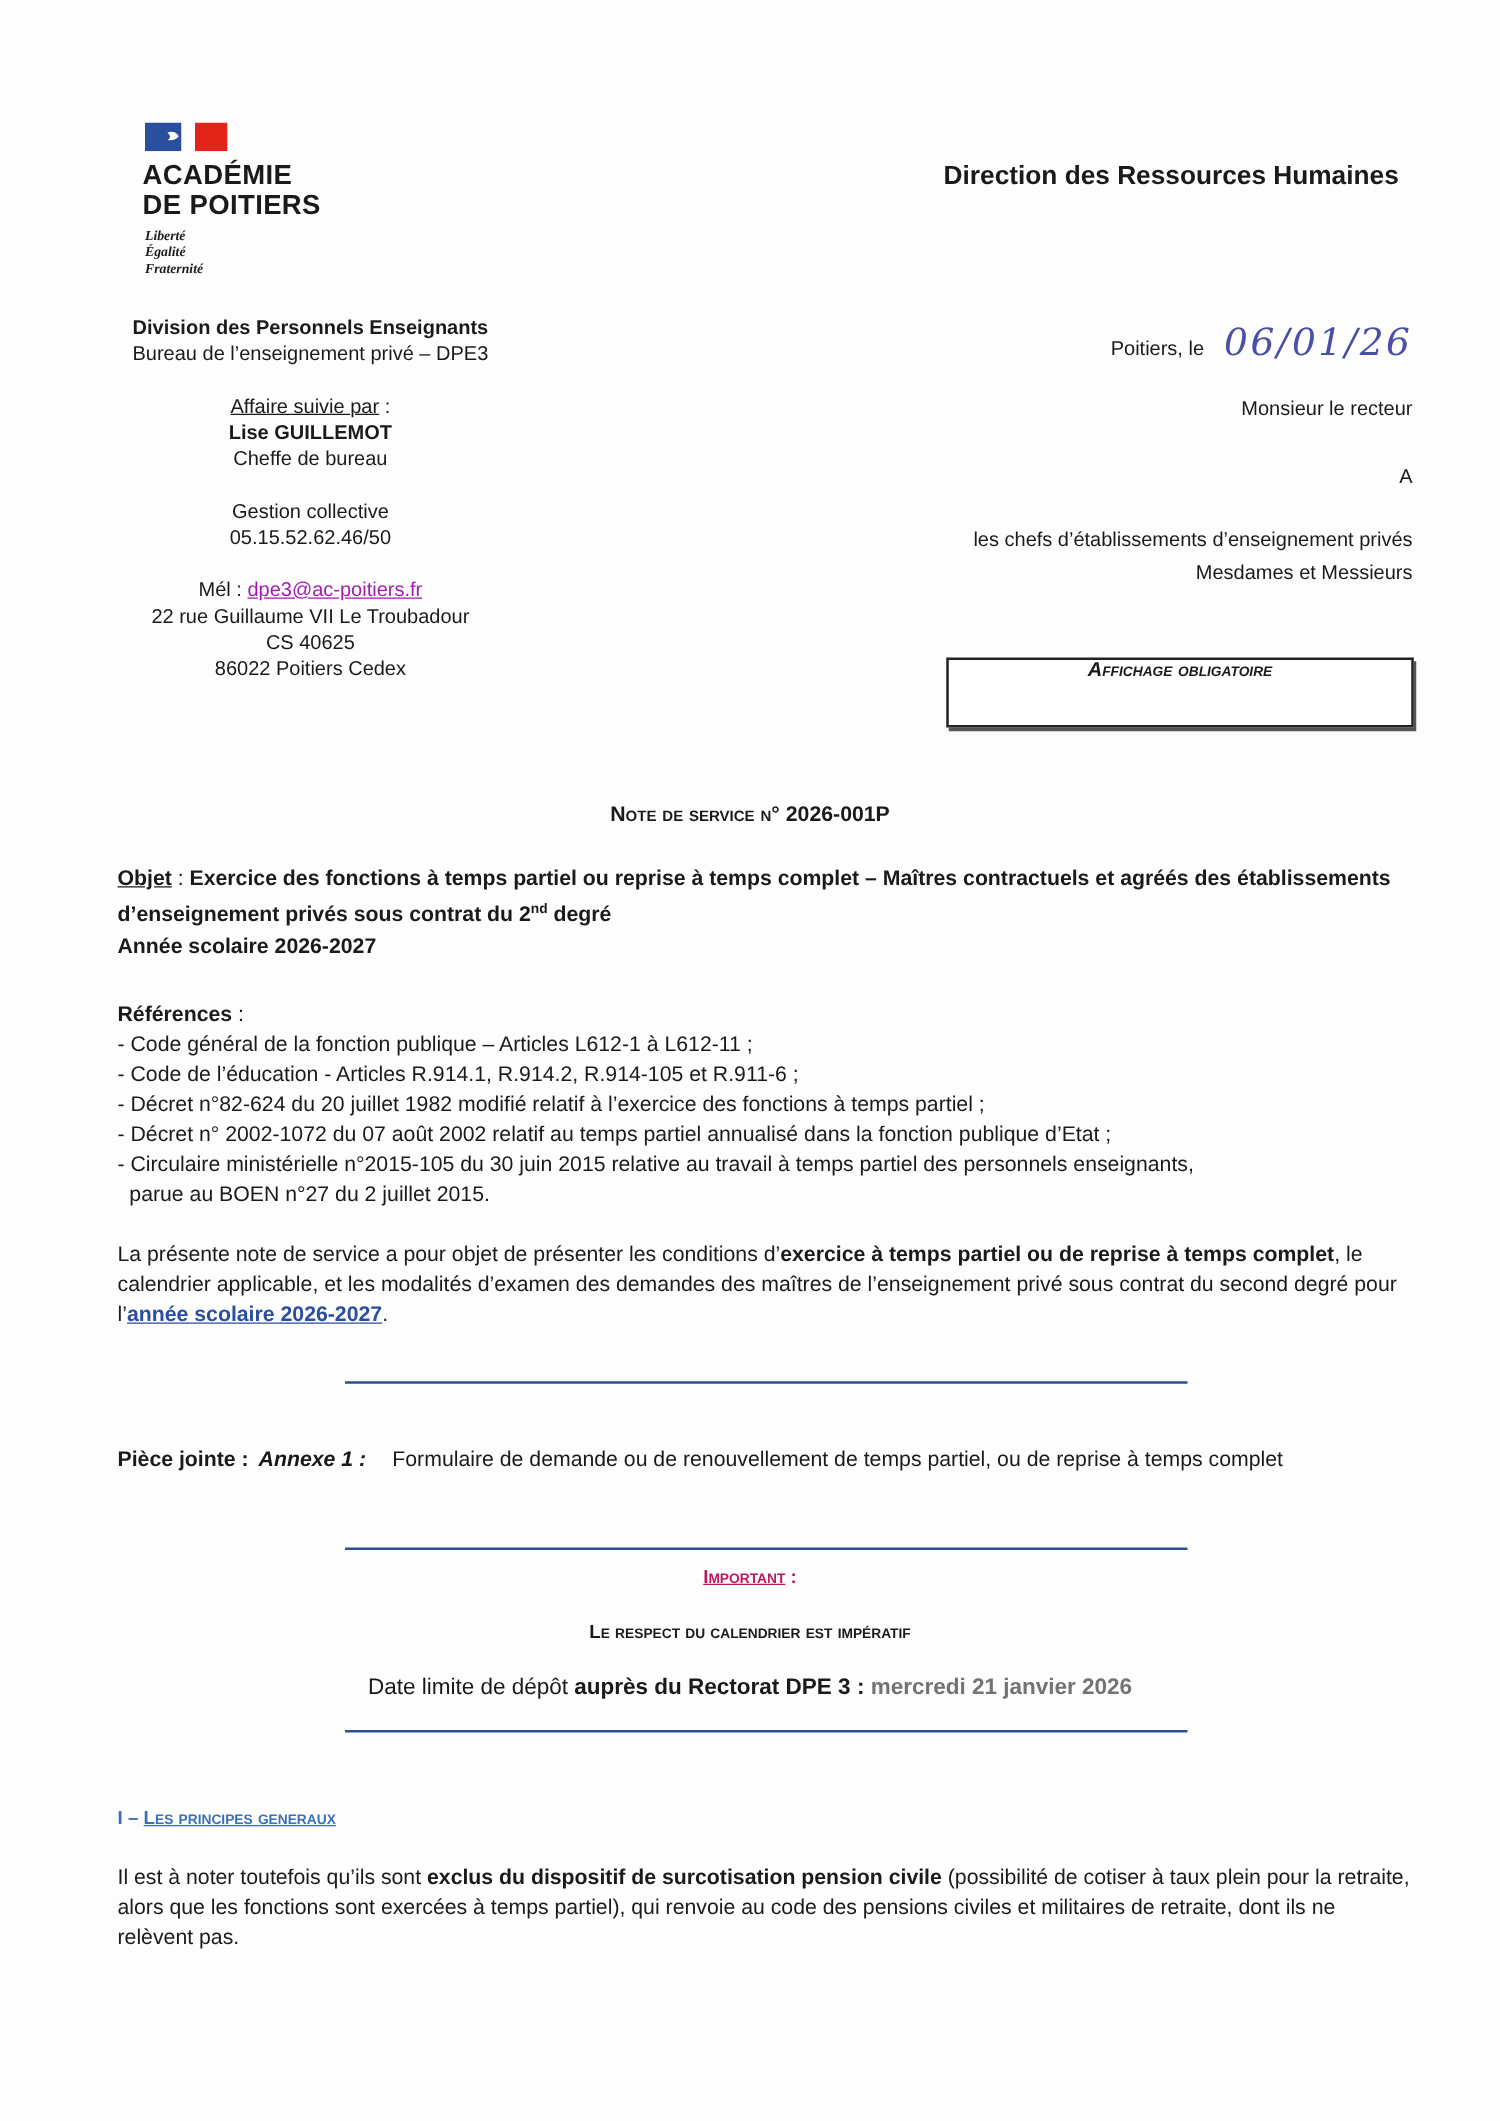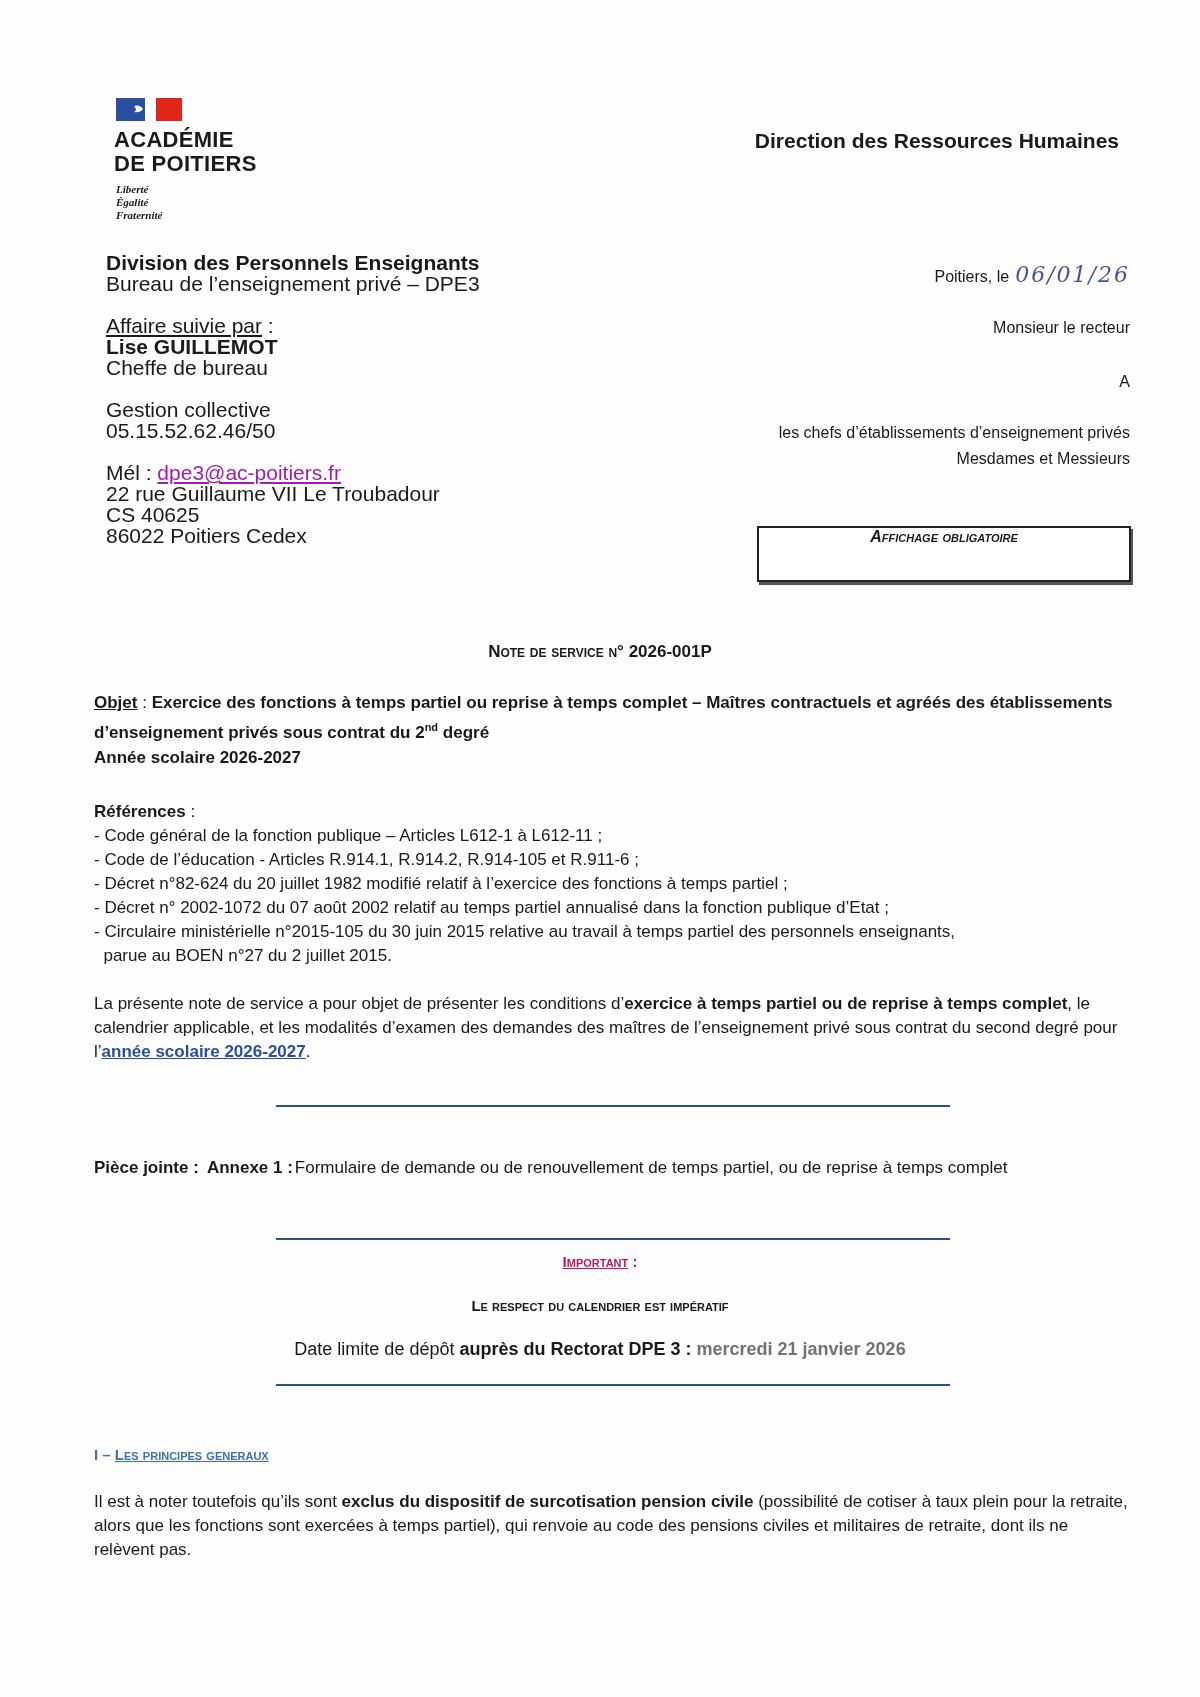--- a/index.html
+++ b/index.html
@@ -4,28 +4,28 @@
 <style>
   html, body { margin: 0; padding: 0; }
   body {
     width: 1200px; height: 1697px; background: #fdfdfd; position: relative;
     font-family: "Liberation Sans", sans-serif; color: #1a1a1a; overflow: hidden;
   }
   .abs { position: absolute; }
   .logo-flag { left: 116px; top: 98px; width: 66px; height: 23px; }
   .logo-title { left: 114px; top: 128px; font-weight: bold; font-size: 22px; line-height: 24px; letter-spacing: 0.3px; }
   .logo-motto { left: 116px; top: 183px; font-family: "Liberation Serif", serif; font-style: italic; font-weight: bold; font-size: 11px; line-height: 13px; }
-  .left-block { left: 106px; top: 252px; font-size: 21px; line-height: 21px; }
+  .left-block { left: 106px; top: 252px; font-size: 16px; line-height: 21px; text-align: center; }
   .left-block .gap { height: 21px; }
   .bold { font-weight: bold; }
   .u { text-decoration: underline; }
   .link { color: #a21caf; text-decoration: underline; }
   .drh { right: 81px; top: 129px; font-weight: bold; font-size: 21px; }
   .right-txt { right: 70px; font-size: 16px; line-height: 26px; text-align: right; }
-  .date-hand { font-family: "DejaVu Serif", serif; font-style: italic; color: #4a4fa8; font-size: 22px; margin-left: 6px; letter-spacing: 2px; }
+  .date-hand { font-family: "DejaVu Serif", serif; font-style: italic; color: #4a4fa8; font-size: 30px; margin-left: 16px; letter-spacing: 2px; }
   .affichage { left: 757px; top: 526px; width: 370px; height: 52px; border: 2px solid #222; box-shadow: 2px 3px 0 #555; display: flex; justify-content: center; font-weight: bold; font-style: italic; font-size: 16px; background: #fff; }
   .note-title { left: 0; width: 1200px; top: 642px; text-align: center; font-weight: bold; font-size: 17px; font-variant: small-caps; }
   .body-txt { left: 94px; width: 1036px; font-size: 17px; line-height: 24px; }
   .refs div { line-height: 24px; }
   .hr-blue { left: 276px; width: 674px; height: 2px; background: #2a4f8a; }
   .center-line { left: 0; width: 1200px; text-align: center; }
   .important { top: 1253px; font-size: 15px; font-weight: bold; color: #be185d; font-variant: small-caps; }
   .respect { top: 1297px; font-size: 15px; font-weight: bold; font-variant: small-caps; }
   .deadline { top: 1339px; font-size: 18px; }
   .blue { color: #737373; }
@@ -103,21 +103,21 @@
 </div>
 
 <div class="abs body-txt" style="top:992px;">
   <span>La présente note de service a pour objet de présenter les conditions d’</span><span class="bold">exercice à temps partiel ou de reprise à temps complet</span><span>, le calendrier applicable, et les modalités d’examen des demandes des maîtres de l’enseignement privé sous contrat du second degré pour l’</span><span class="bold link" style="color:#2a4f9e;">année scolaire 2026-2027</span><span>.</span>
 </div>
 
 <div class="abs hr-blue" style="top:1105px;"></div>
 
 <div class="abs body-txt" style="top:1156px;display:flex;">
   <span class="bold" style="white-space:nowrap;margin-right:8px;">Pièce jointe :</span>
-  <span class="bold" style="white-space:nowrap;margin-right:2px;">Annexe 1 :</span>
+  <span class="bold" style="white-space:nowrap;margin-right:21px;font-style:italic;">Annexe 1 :</span>
   <span style="width:760px;">Formulaire de demande ou de renouvellement de temps partiel, ou de reprise à temps complet</span>
 </div>
 
 <div class="abs hr-blue" style="top:1238px;"></div>
 
 <div class="abs center-line important">
   <span class="u">Important</span><span> :</span>
 </div>
 <div class="abs center-line respect">Le respect du calendrier est impératif</div>
 <div class="abs center-line deadline">

